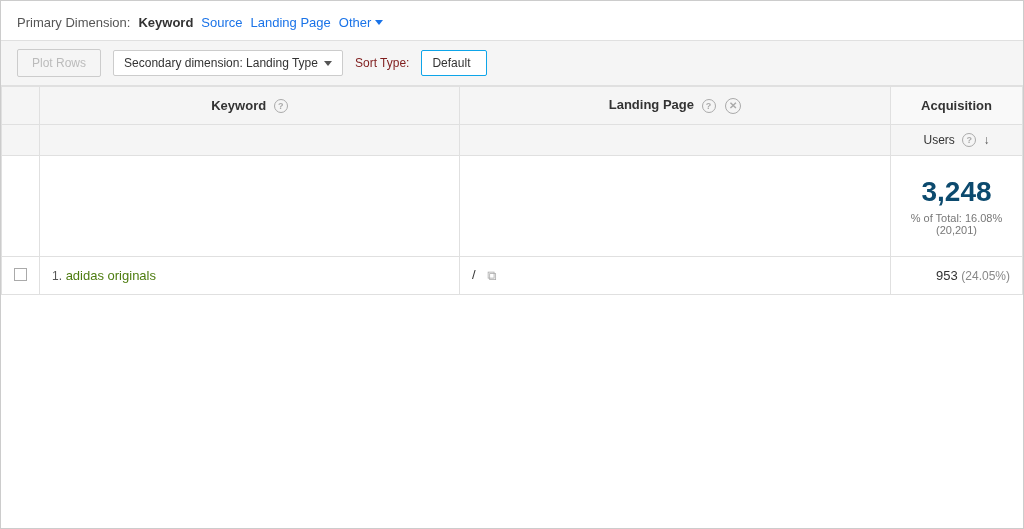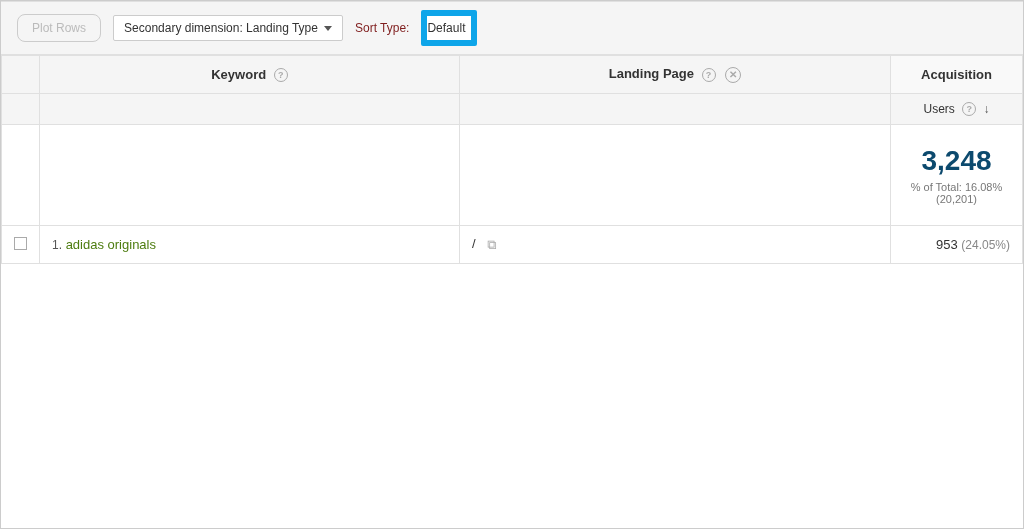--- a/index.html
+++ b/index.html
@@ -65,21 +65,21 @@
       padding: 8px 16px;
       background: #f5f5f5;
       border-top: 1px solid #e0e0e0;
       border-bottom: 1px solid #e0e0e0;
       gap: 12px;
     }
     .plot-rows-btn {
       padding: 6px 14px;
       background: #f5f5f5;
       border: 1px solid #ccc;
-      border-radius: 8px;
+      border-radius: 2px;
       color: #bbb;
       font-size: 12px;
       cursor: default;
     }
     .secondary-dim-select {
       display: flex;
       align-items: center;
       background: #fff;
       border: 1px solid #ccc;
       border-radius: 2px;
@@ -97,23 +97,23 @@
       display: inline-block;
     }
     .sort-type-label {
       font-size: 12px;
       color: #7f1d1d;
     }
     .sort-type-select {
       display: flex;
       align-items: center;
       background: #fff;
-      border: 6px solid #0ea5e9;
+      border: 1px solid #0ea5e9;
       border-radius: 2px;
-      padding: 5px 0;
+      padding: 5px 10px;
       font-size: 12px;
       cursor: pointer;
       gap: 6px;
       justify-content: flex-end;
     }
 
     
     .table-wrapper {
       width: 100%;
       border-collapse: collapse;
@@ -286,20 +286,30 @@
       background: #fff;
       display: inline-block;
       cursor: pointer;
     }
   </style>
 </head>
 <body>
 
 <div class="container">
 
+  <div class="primary-dimension-row">
+    <span class="primary-dim-label">Primary Dimension:</span>
+    <span class="primary-dim-active">Keyword</span>
+    <a class="primary-dim-link">Source</a>
+    <a class="primary-dim-link">Landing Page</a>
+    <span class="other-dropdown">
+      <span>Other</span>
+      <span class="chevron-down"></span>
+    </span>
+  </div>
 
   <div class="toolbar-row">
     <button class="plot-rows-btn">Plot Rows</button>
     <div class="secondary-dim-select">
       <span>Secondary dimension: Landing Type</span>
       <span class="chevron-down-gray"></span>
     </div>
     <span class="sort-type-label">Sort Type:</span>
     <div class="sort-type-select">
       <span>Default</span>

